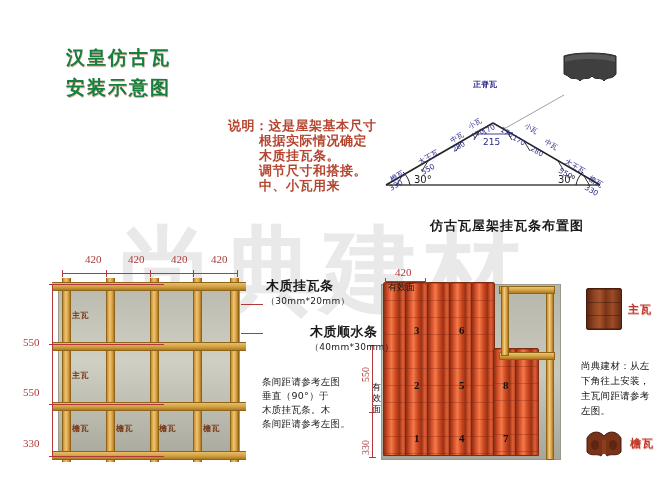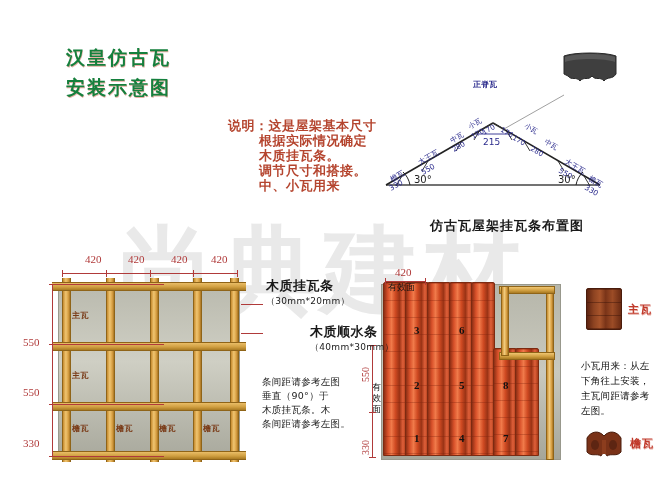--- a/index.html
+++ b/index.html
@@ -346,21 +346,21 @@
     <div class="tile-num" style="left:122px;top:148px;">7</div>
     <div class="tile-num" style="left:122px;top:95px;">8</div>
   </div>
 
   <div class="legend" style="left:586px;top:288px;display:flex;align-items:center;gap:6px;">
     <div class="swatch-main"></div>
     <div class="legend-label">主瓦</div>
   </div>
 
   <div class="right-text" style="left:581px;top:358px;">
-    <div>小瓦用来：从左</div>
+    <div>尚典建材：从左</div>
     <div>下角往上安装，</div>
     <div>主瓦间距请参考</div>
     <div>左图。</div>
   </div>
 
   <div class="legend" style="left:584px;top:428px;display:flex;align-items:center;gap:6px;">
     <svg width="40" height="30" viewBox="0 0 40 30">
       <path d="M3,10 C7,3 15,2 20,8 C25,2 33,3 37,10 L37,24 C33,29 27,25 23,28
                C21,24 19,24 17,28 C13,25 7,29 3,24 Z" fill="#7a3218" stroke="#4a1c0c" stroke-width="1"></path>
       <ellipse cx="11" cy="17" rx="4" ry="5" fill="#5d2512"></ellipse>

